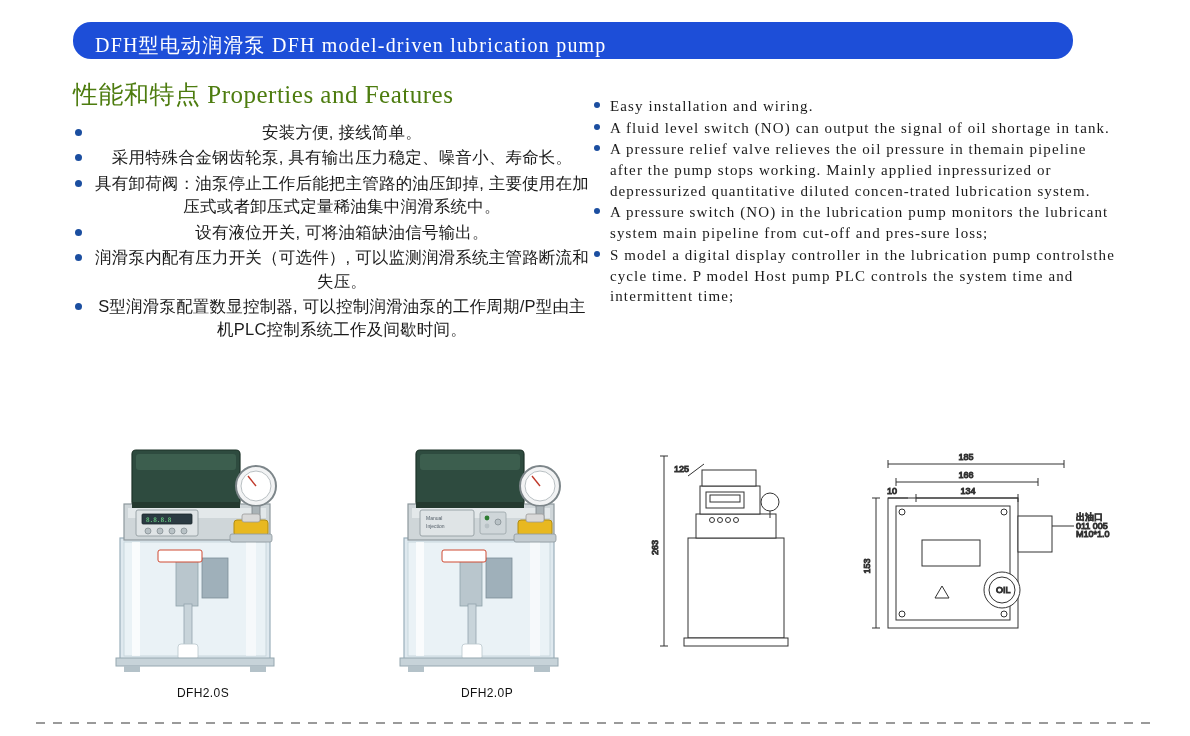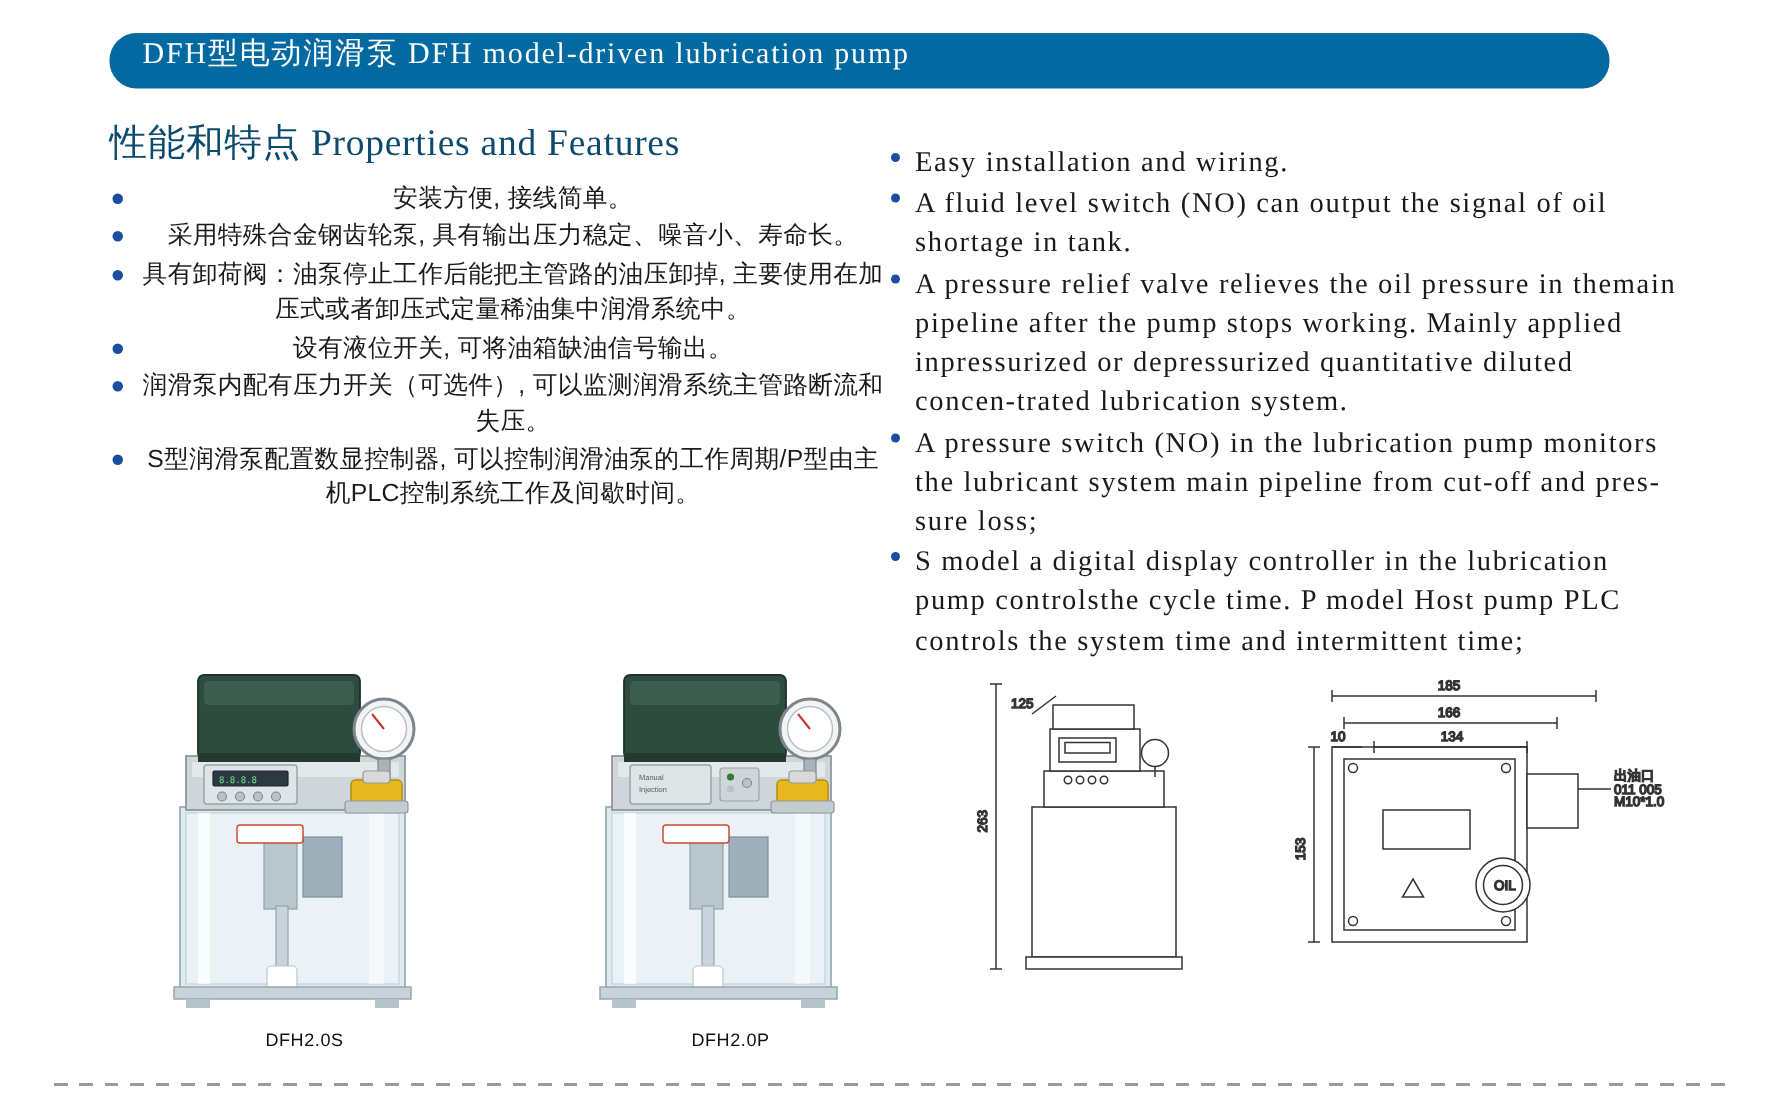--- a/index.html
+++ b/index.html
@@ -14,44 +14,44 @@
     position: relative;
     width: 1190px; height: 736px;
     background: #fff;
   }
 
   
   .title-bar {
     position: absolute;
     left: 73px; top: 22px;
     width: 1000px; height: 37px;
-    background: #0369a1;
+    background: #1d4ed8;
     border-radius: 18px;
     display: flex;
-    align-items: flex-start;
+    align-items: flex-end;
     padding-left: 22px;
     overflow: hidden;
   }
   .title-bar .title-text {
     color: #ffffff;
     font-size: 20px;
     letter-spacing: 1.2px;
     white-space: nowrap;
     font-family: "Liberation Serif", serif;
     font-weight: normal;
   }
 
   
   .left-col {
     position: absolute;
     left: 73px; top: 78px;
     width: 520px;
   }
   .section-heading {
-    color: #0c4a6e;
+    color: #4d7c0f;
     font-size: 25px;
     font-family: "Liberation Serif", serif;
     letter-spacing: 0.5px;
     margin-bottom: 10px;
     white-space: nowrap;
   }
   ul.bullets {
     list-style: none;
     margin: 0; padding: 0;
   }
@@ -76,21 +76,21 @@
     text-align: center;
   }
 
   
   .right-col {
     position: absolute;
     left: 592px; top: 96px;
     width: 530px;
   }
   .right-col ul.bullets li {
-    font-size: 19px;
+    font-size: 15px;
     letter-spacing: 1.1px;
     line-height: 1.38;
     font-family: "Liberation Serif", serif;
     margin-bottom: 1px;
   }
   .right-col ul.bullets li:before {
     top: 6px;
     width: 6px; height: 6px;
   }
 

